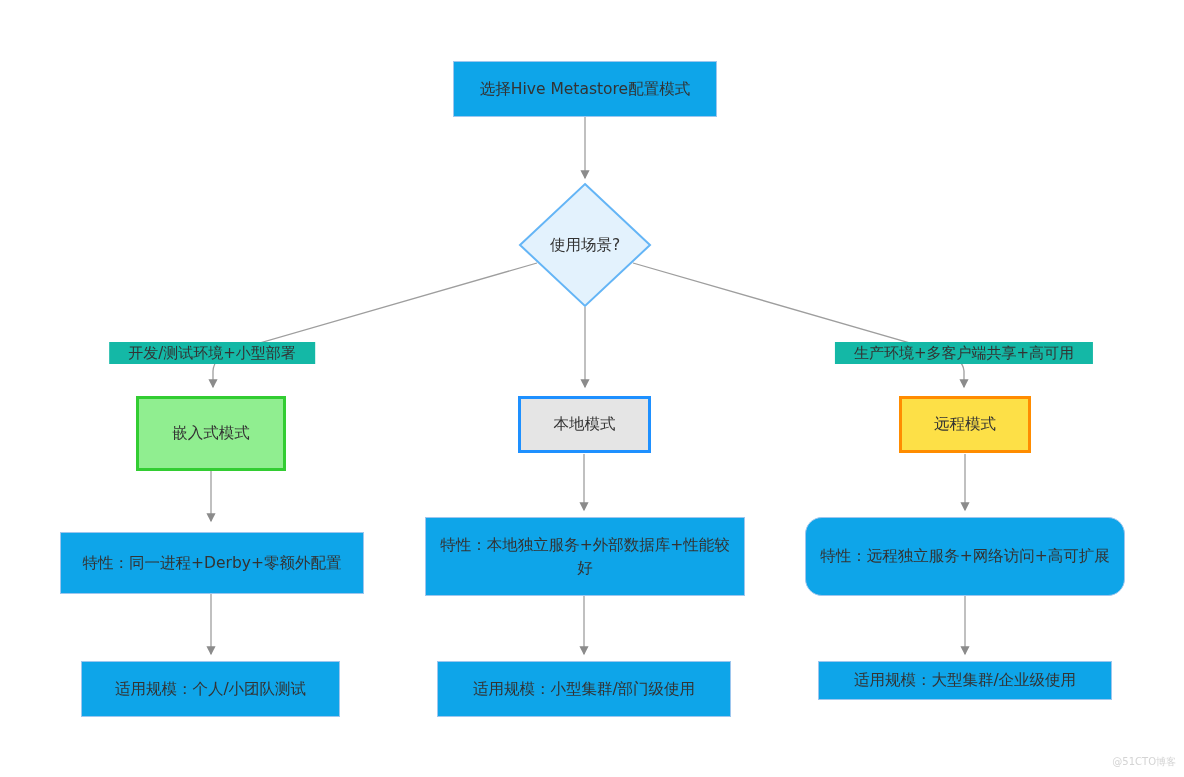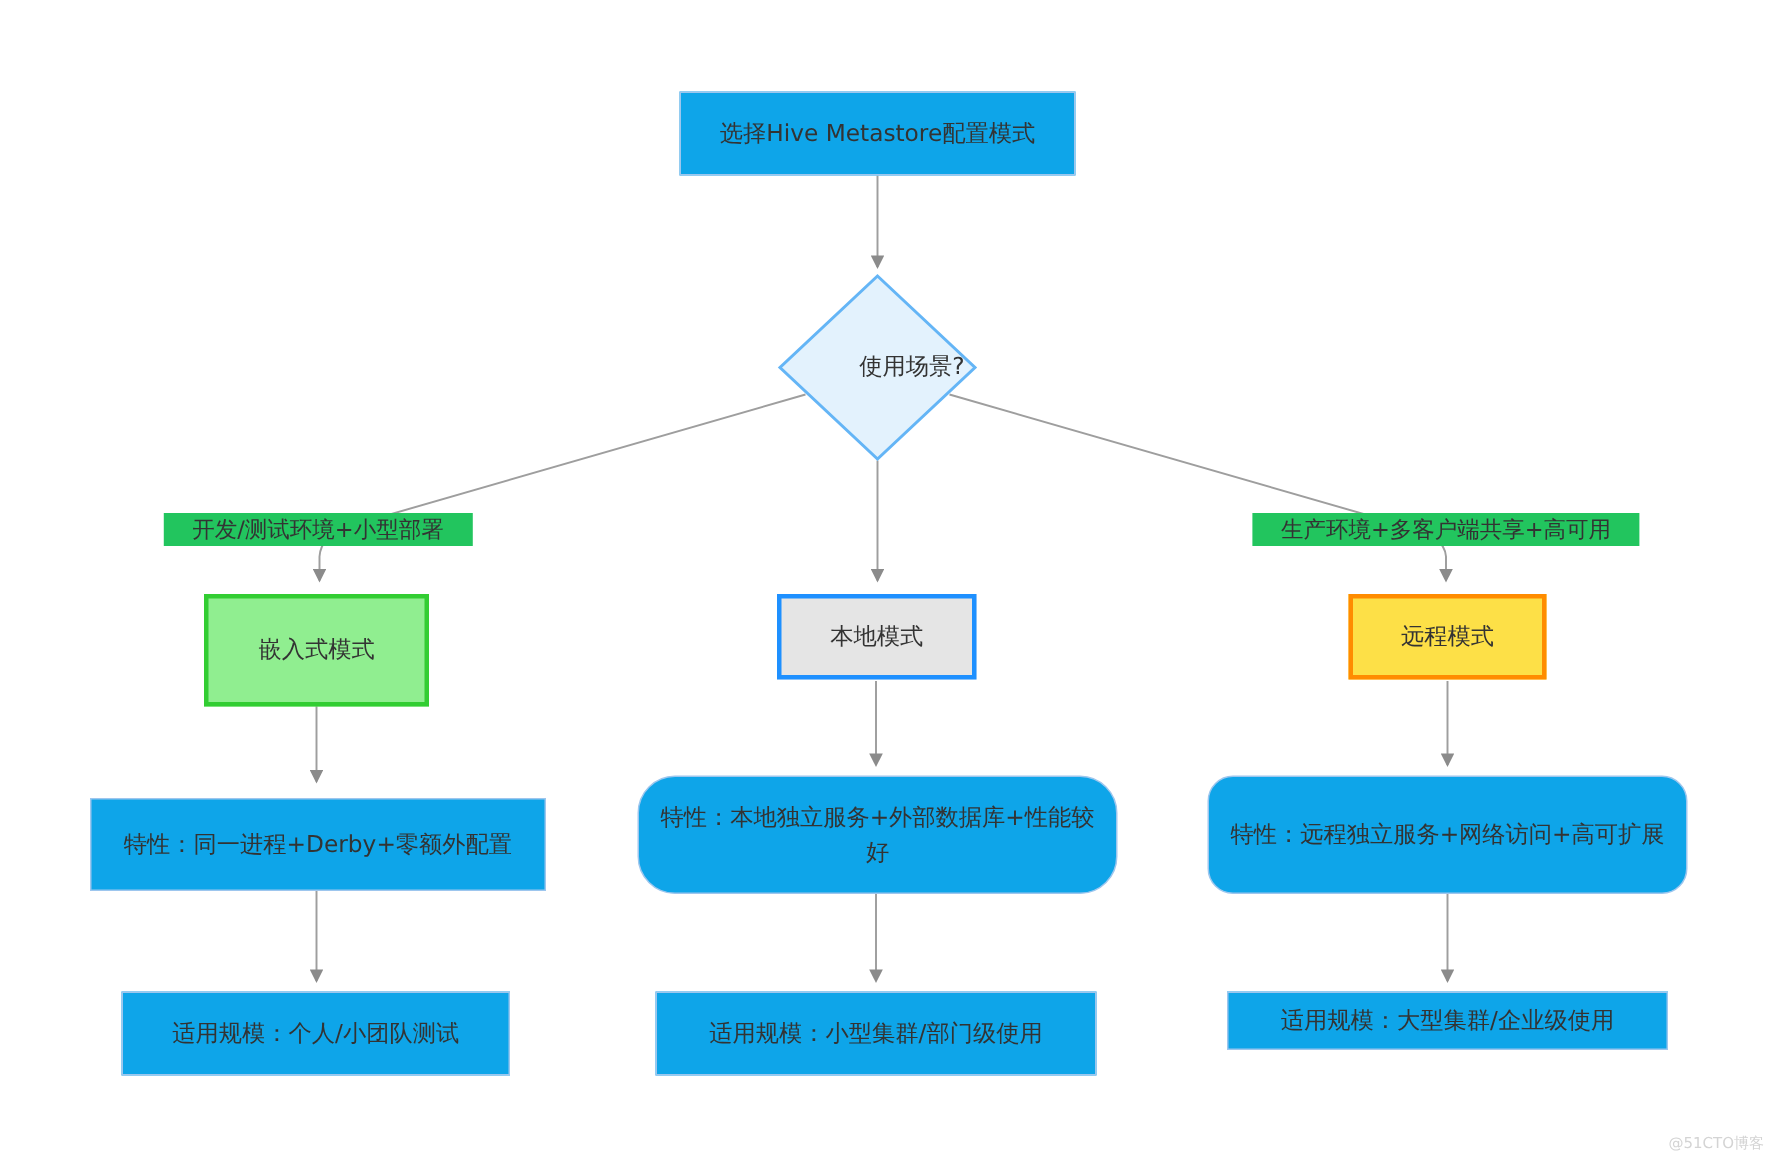--- a/index.html
+++ b/index.html
@@ -16,24 +16,24 @@
   }
   .box{
     background:#0ea5e9;border:1.5px solid #9dc6ee;
   }
   .mode-box{border-width:3px;border-style:solid;font-size:15.5px;}
   .mode-embedded{background:#90ee90;border-color:#32cd32;}
   .mode-local{background:#e5e5e5;border-color:#1e90ff;}
   .mode-remote{background:#fde047;border-color:#ff8c00;}
   .decision-label{
     position:absolute;transform:translate(-50%,-50%);color:#333;font-size:15.5px;
-    white-space:nowrap;background:transparent;margin-left:23px;
+    white-space:nowrap;background:transparent;
   }
   .edge-label{
-    position:absolute;transform:translateX(-50%);background:#22c55e;color:#333;
+    position:absolute;transform:translateX(-50%);background:#14b8a6;color:#333;
     font-size:15px;line-height:1.35;padding:1px 19px;white-space:nowrap;
   }
   .feature-box{padding:8px 14px;}
   .watermark{
     position:absolute;right:8px;bottom:8px;color:#d4d4d4;font-size:10px;
   }
 </style>
 </head>
 <body>
 
@@ -68,21 +68,21 @@
   <div class="decision-label" style="left:585px;top:245px;">使用场景?</div>
 
   <div class="edge-label" style="left:212px;top:342px;">开发/测试环境+小型部署</div>
   <div class="edge-label" style="left:964px;top:342px;">生产环境+多客户端共享+高可用</div>
 
   <div class="node mode-box mode-embedded" style="left:136px;top:396px;width:150px;height:75px;">嵌入式模式</div>
   <div class="node mode-box mode-local" style="left:518px;top:396px;width:133px;height:57px;">本地模式</div>
   <div class="node mode-box mode-remote" style="left:899px;top:396px;width:132px;height:57px;">远程模式</div>
 
   <div class="node box feature-box" style="left:60px;top:532px;width:304px;height:62px;">特性：同一进程+Derby+零额外配置</div>
-  <div class="node box feature-box" style="left:425px;top:517px;width:320px;height:79px;border-radius:25px;">特性：本地独立服务+外部数据库+性能较好</div>
+  <div class="node box feature-box" style="left:425px;top:517px;width:320px;height:79px;">特性：本地独立服务+外部数据库+性能较好</div>
   <div class="node box feature-box" style="left:805px;top:517px;width:320px;height:79px;border-radius:17px;">特性：远程独立服务+网络访问+高可扩展</div>
 
   <div class="node box" style="left:81px;top:661px;width:259px;height:56px;">适用规模：个人/小团队测试</div>
   <div class="node box" style="left:437px;top:661px;width:294px;height:56px;">适用规模：小型集群/部门级使用</div>
   <div class="node box" style="left:818px;top:661px;width:294px;height:39px;">适用规模：大型集群/企业级使用</div>
 
   <div class="watermark">@51CTO博客</div>
 
 </div>
 

